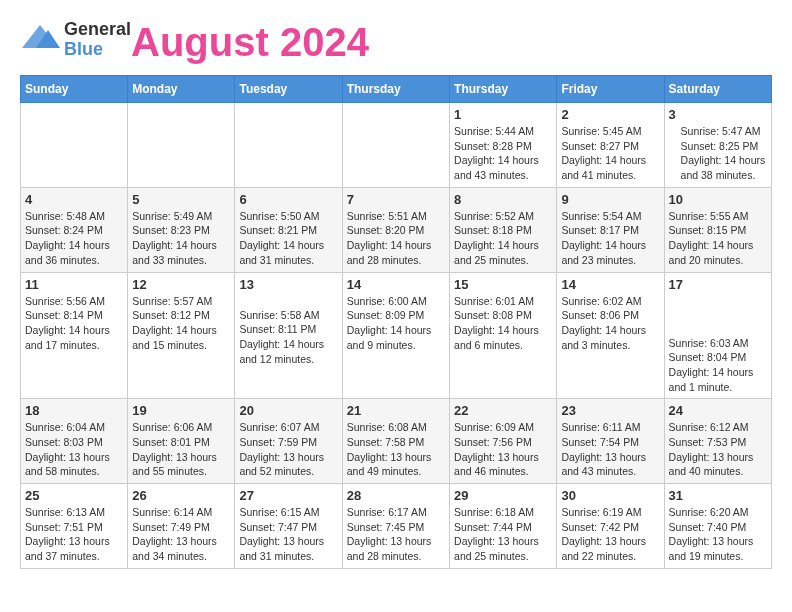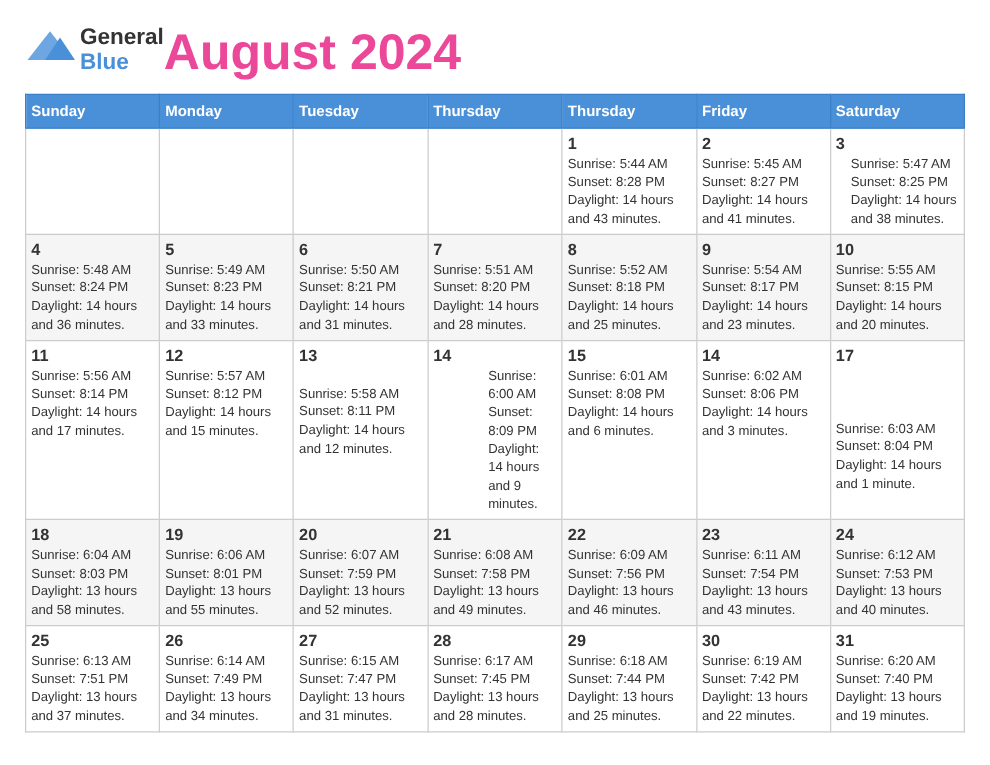--- a/index.html
+++ b/index.html
@@ -220,21 +220,21 @@
         </td>
         <td>
           <span class="day-number">13</span>
           <div class="day-info" style="white-space: pre-line; margin-top: 16px;">Sunrise: 5:58 AM
 Sunset: 8:11 PM
 Daylight: 14 hours
 and 12 minutes.</div>
         </td>
         <td>
           <span class="day-number">14</span>
-          <div class="day-info" style="white-space: pre-line; margin-left: 44px;">Sunrise: 6:00 AM
+          <div class="day-info" style="white-space: pre-line;">Sunrise: 6:00 AM
 Sunset: 8:09 PM
 Daylight: 14 hours
 and 9 minutes.</div>
         </td>
         <td>
           <span class="day-number">15</span>
           <div class="day-info" style="white-space: pre-line;">Sunrise: 6:01 AM
 Sunset: 8:08 PM
 Daylight: 14 hours
 and 6 minutes.</div>

